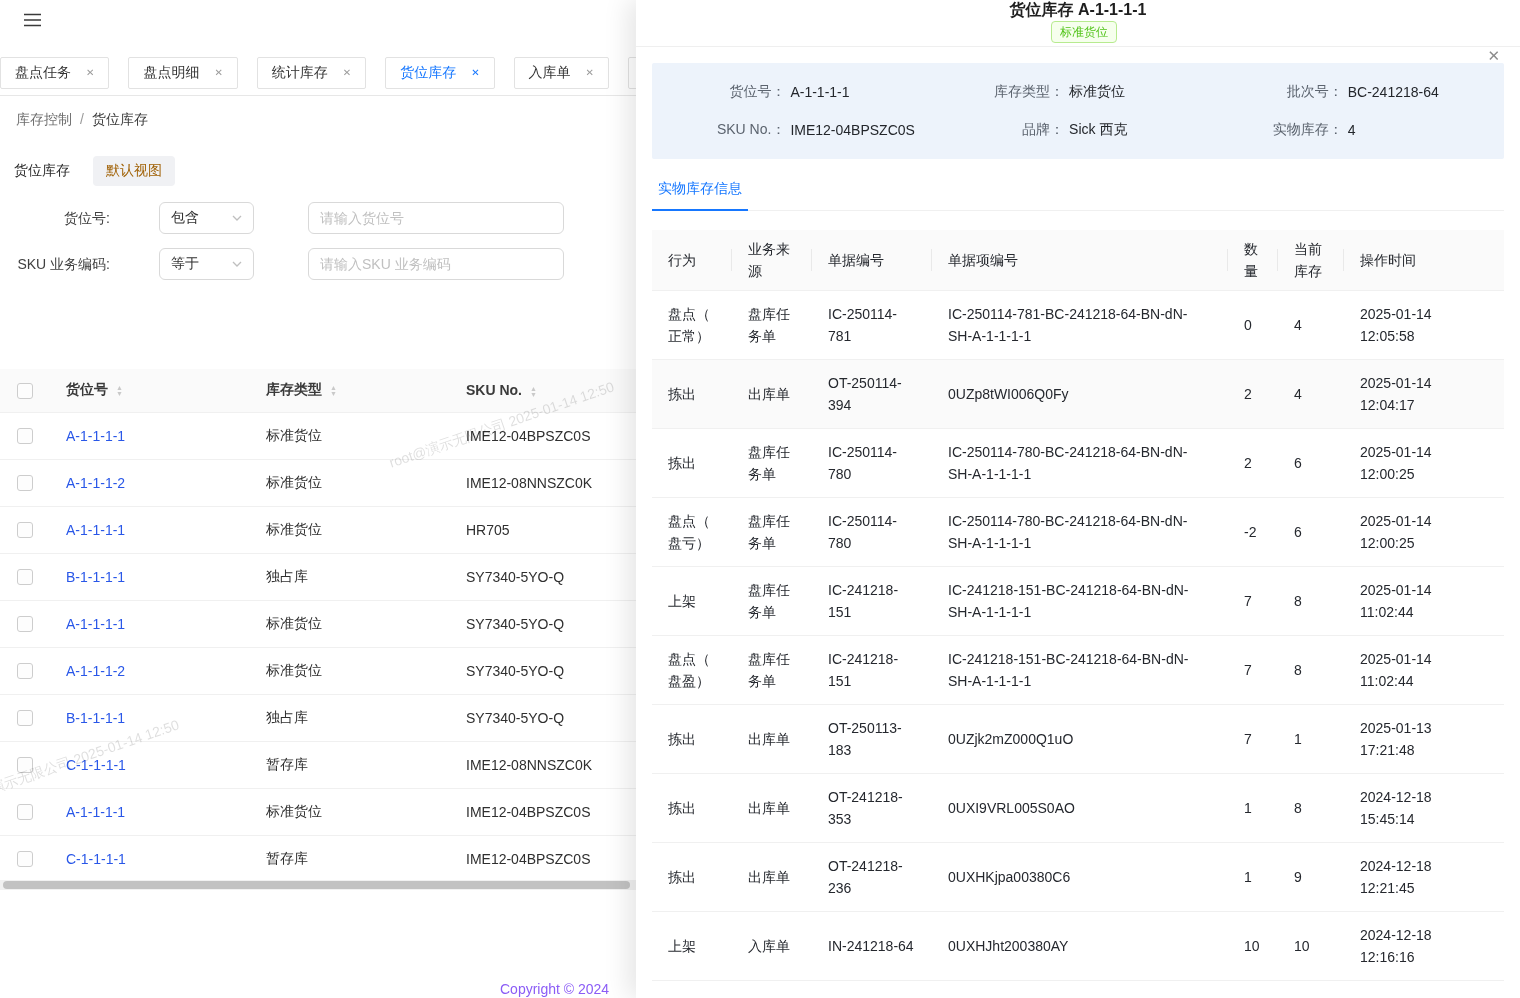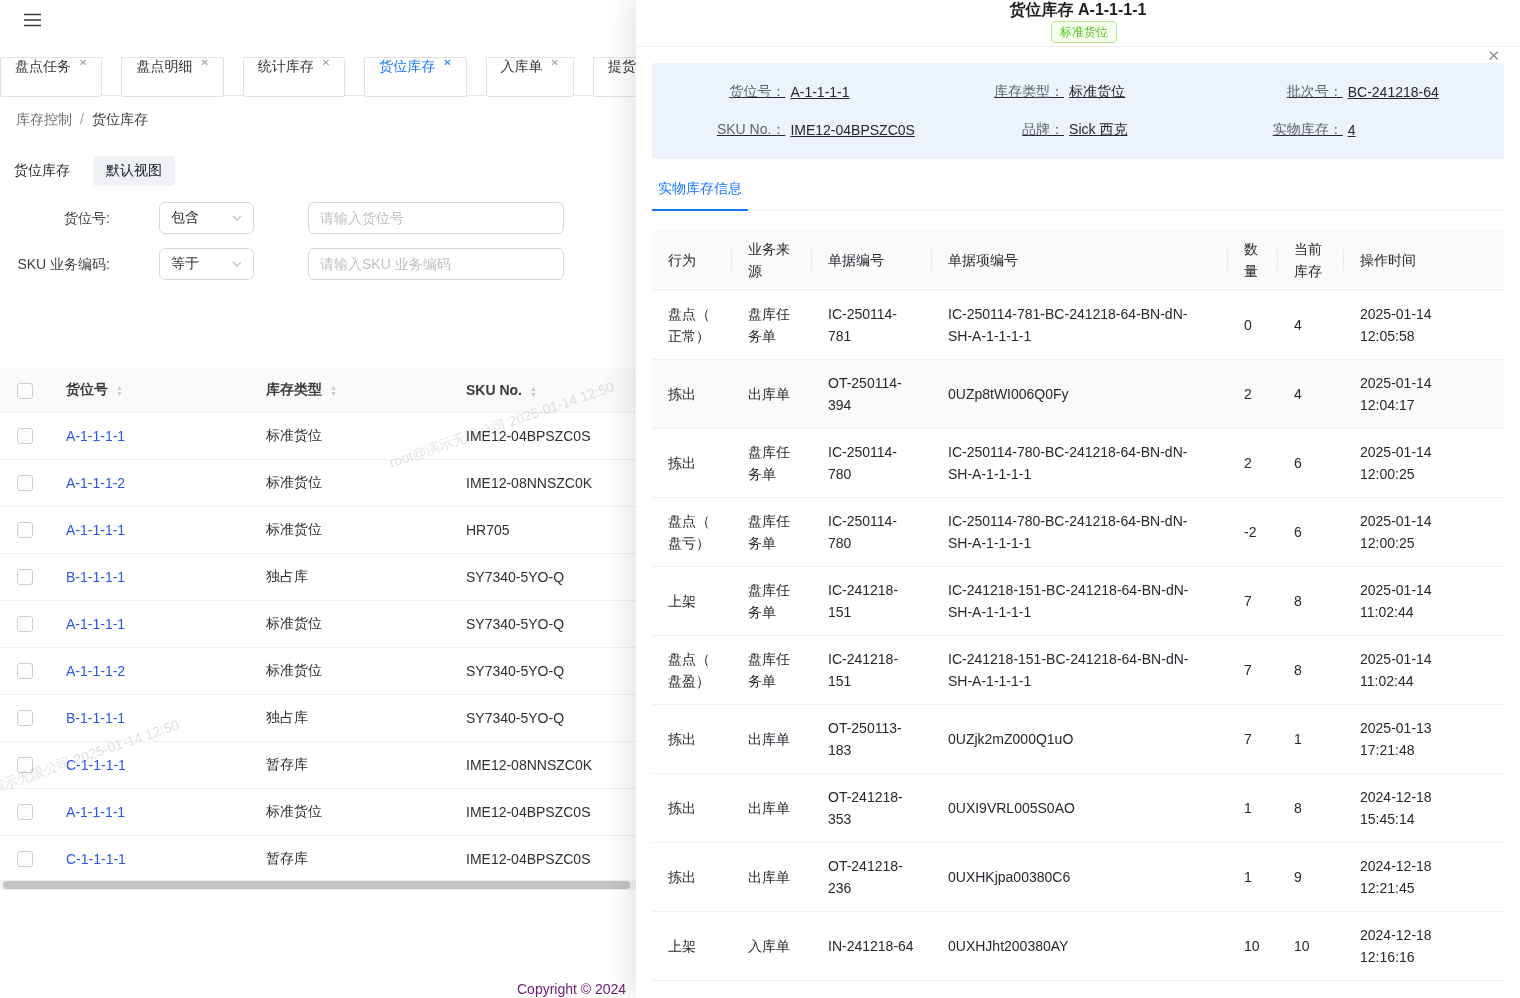--- a/index.html
+++ b/index.html
@@ -6,34 +6,34 @@
   body { background:#fff; }
   .stage { position:relative; width:1520px; height:998px; background:#fff; overflow:hidden;
            font-family:"Liberation Sans","DejaVu Sans",sans-serif; font-size:14px; color:#262626; }
 
   
   .topbar { position:absolute; top:0; left:0; width:100%; height:44px; background:#fff; }
   .hamburger { position:absolute; left:24px; top:13px; cursor:pointer; display:inline-flex; }
 
   .doc-tabs { position:absolute; top:44px; left:0; width:100%; height:52px;
               border-bottom:1px solid #e7e7e7; display:flex; align-items:flex-start; padding-top:13px; }
-  .doc-tab { height:40px; border:1px solid #e2e2e2; border-radius:2px; background:#fff;
-             display:flex; gap:8px; padding:0 14px; margin-right:19px;
+  .doc-tab { height:32px; border:1px solid #e2e2e2; border-radius:2px; background:#fff;
+             display:flex; align-items:center; gap:15px; padding:0 14px; margin-right:19px;
              color:#333; cursor:pointer; white-space:nowrap; }
   .doc-tab .tab-close { color:#9b9b9b; font-size:10px; line-height:1; cursor:pointer; }
   .doc-tab.active { color:#1677ff; }
   .doc-tab.active .tab-close { color:#1677ff; }
 
   .breadcrumb { position:absolute; top:111px; left:16px; color:#6f6f6f; }
   .breadcrumb .sep { margin:0 8px; color:#9a9a9a; }
   .breadcrumb .cur { color:#3c3c3c; }
 
   .view-row { position:absolute; top:156px; left:14px; display:flex; align-items:center; gap:23px; }
   .view-title { color:#2c2c2c; padding:6px 0; cursor:pointer; }
-  .view-chip { background:#f0f1f4; border-radius:4px; padding:6px 13px; color:#0f172a; cursor:pointer; }
+  .view-chip { background:#f0f1f4; border-radius:4px; padding:6px 13px; color:#a16207; cursor:pointer; }
 
   .filter-row { position:absolute; left:0; display:flex; align-items:center;gap:32px; }
   .fr1 { top:200px; } .fr2 { top:246px; }
   .flabel { width:110px; text-align:right; color:#404040; flex:none; line-height:18px; }
   .flabel.sku { }
   .flabel2 { width:70px; margin-left:37px; text-align:center; color:#6d28d9; flex:none;margin-top:18px; }
   .fselect { width:95px; height:32px; border:1px solid #d9d9d9; border-radius:6px; background:#fff;
              display:flex; align-items:center; justify-content:space-between; padding:0 11px;
              margin-left:17px; color:#2f2f2f; cursor:pointer; flex:none;font-family:Liberation Serif, serif; }
   .fselect.second { margin-left:13px; }
@@ -49,38 +49,38 @@
   .cb { width:16px; height:16px; border:1px solid #cdcdcd; border-radius:3px; background:#fdfdfd;
         display:inline-block; vertical-align:middle; cursor:pointer; }
   .lt .link { color:#2957e8; cursor:pointer; }
   .sorter { display:inline-flex; flex-direction:column; margin-left:8px; vertical-align:middle;
             color:#c9c9c9; font-size:7px; line-height:6px; cursor:pointer; }
 
   .hscroll { position:absolute; top:880px; left:0; width:1520px; height:10px; background:#f1f1f1; z-index:6; }
   .hthumb { position:absolute; left:3px; top:1px; width:627px; height:8px; background:#c2c2c2;
             border-radius:4px; cursor:grab; }
 
-  .copyright { position:absolute; top:981px; left:517px; color:#701a75; }
+  .copyright { position:absolute; top:981px; left:500px; color:#8b5cf6; }
 
   .wm { position:absolute; color:rgba(0,0,0,0.13); white-space:nowrap; transform:rotate(-19deg);
         transform-origin:0 50%; pointer-events:none; z-index:5; }
   .wm1 { left:390px; top:455px; }
   .wm2 { left:-45px; top:793px; }
 
   
   .drawer { position:absolute; top:0; left:636px; width:884px; height:998px; background:#fff;
             box-shadow:-8px 0 24px rgba(0,0,0,0.10); z-index:10; }
   .d-header { height:47px; display:flex; align-items:center; padding:0 16px; border-bottom:1px solid #efefef;flex-direction:column; }
   .d-title { font-size:16px; font-weight:700; color:#1f1f1f; }
   .d-badge { margin-left:12px; font-size:12px; color:#52c41a; background:#f6ffed; border:1px solid #b7eb8f;
              border-radius:4px; padding:2px 8px; line-height:16px; }
   .d-close { margin-left:auto; color:#8c8c8c; font-size:15px; padding:4px; cursor:pointer; }
 
   .d-info { margin:16px 16px 0; background:#edf3fb; border-radius:2px; padding:10px 8px;
-            display:grid; grid-template-columns:1fr 1fr 1fr;text-decoration:underline; }
+            display:grid; grid-template-columns:1fr 1fr 1fr; }
   .d-info .cell { display:flex; align-items:center; height:38px; }
   .d-info .lab { flex:0 0 45%; text-align:right; color:#5b636e; }
   .d-info .val { padding-left:5px; color:#23262b; }
 
   .d-tabs { margin:8px 16px 0; border-bottom:1px solid #f0f0f0; }
   .d-tab { display:inline-block; padding:13px 6px 11px; color:#1677ff; border-bottom:2px solid #1677ff;
            margin-bottom:-1px; cursor:pointer; }
 
   .d-table { margin:19px 16px 0; width:852px; border-collapse:collapse; table-layout:fixed; }
   .d-table th { background:#fafafa; padding:8px 16px; text-align:left; font-weight:500; color:#25282e;

